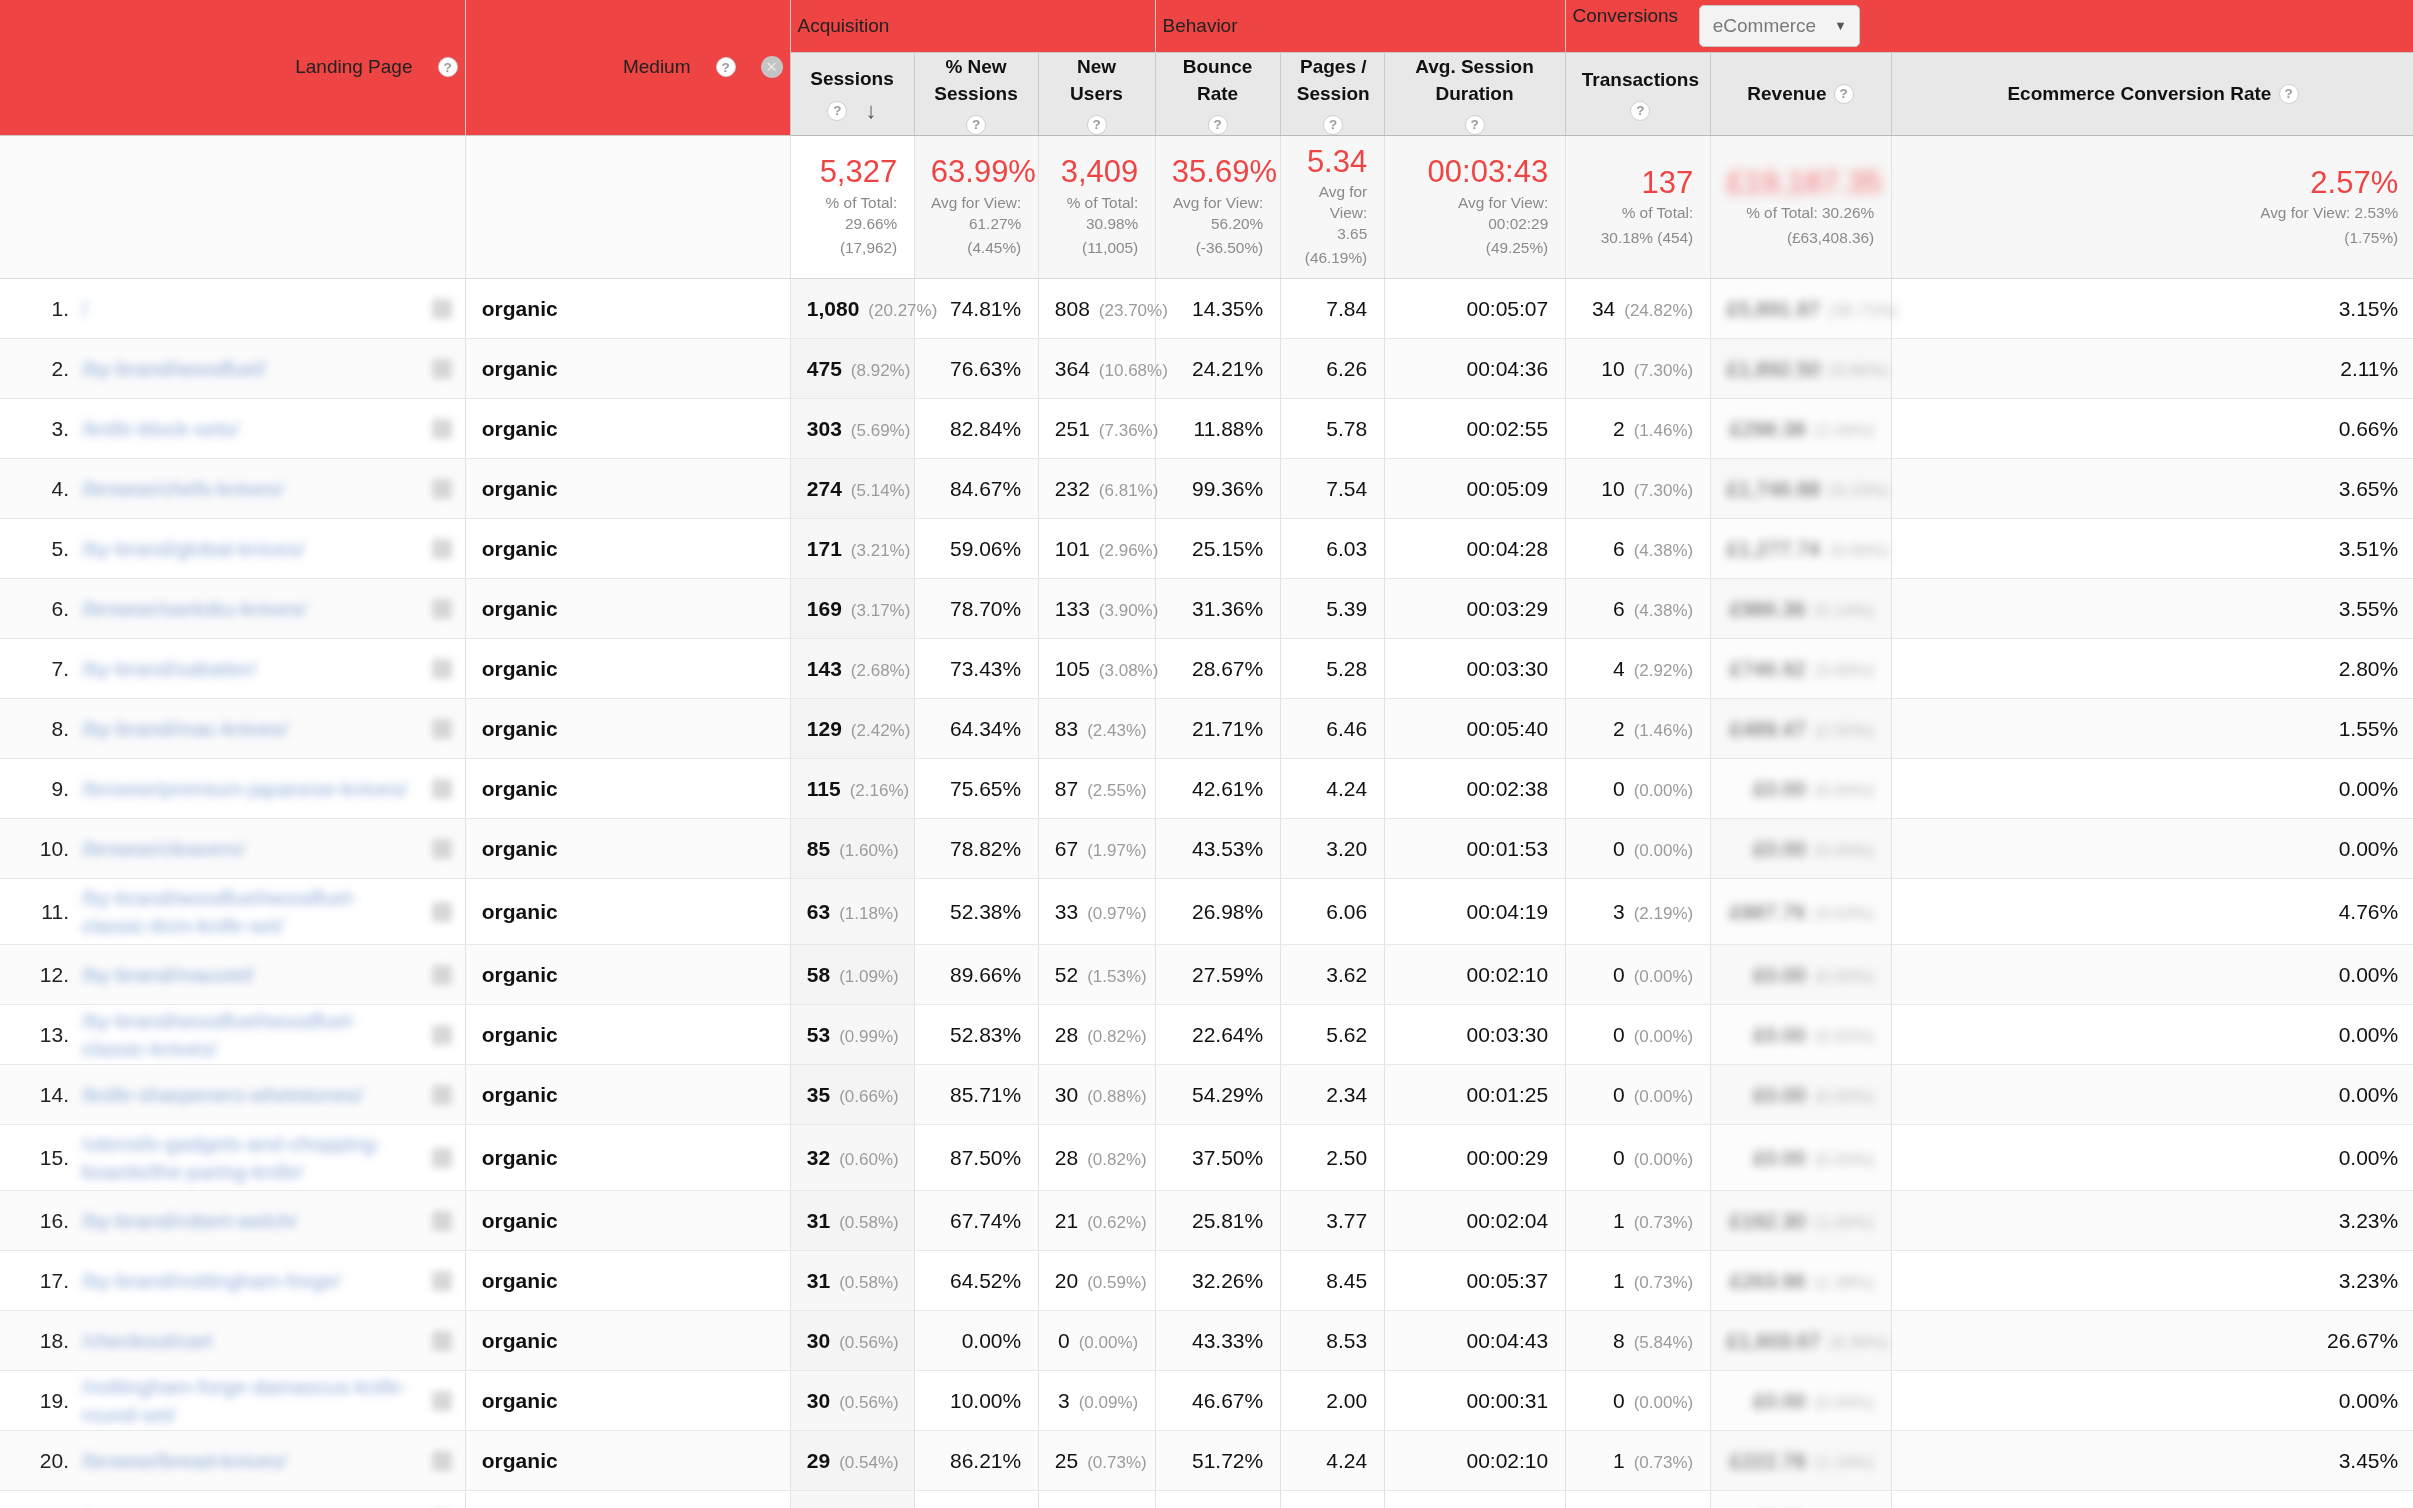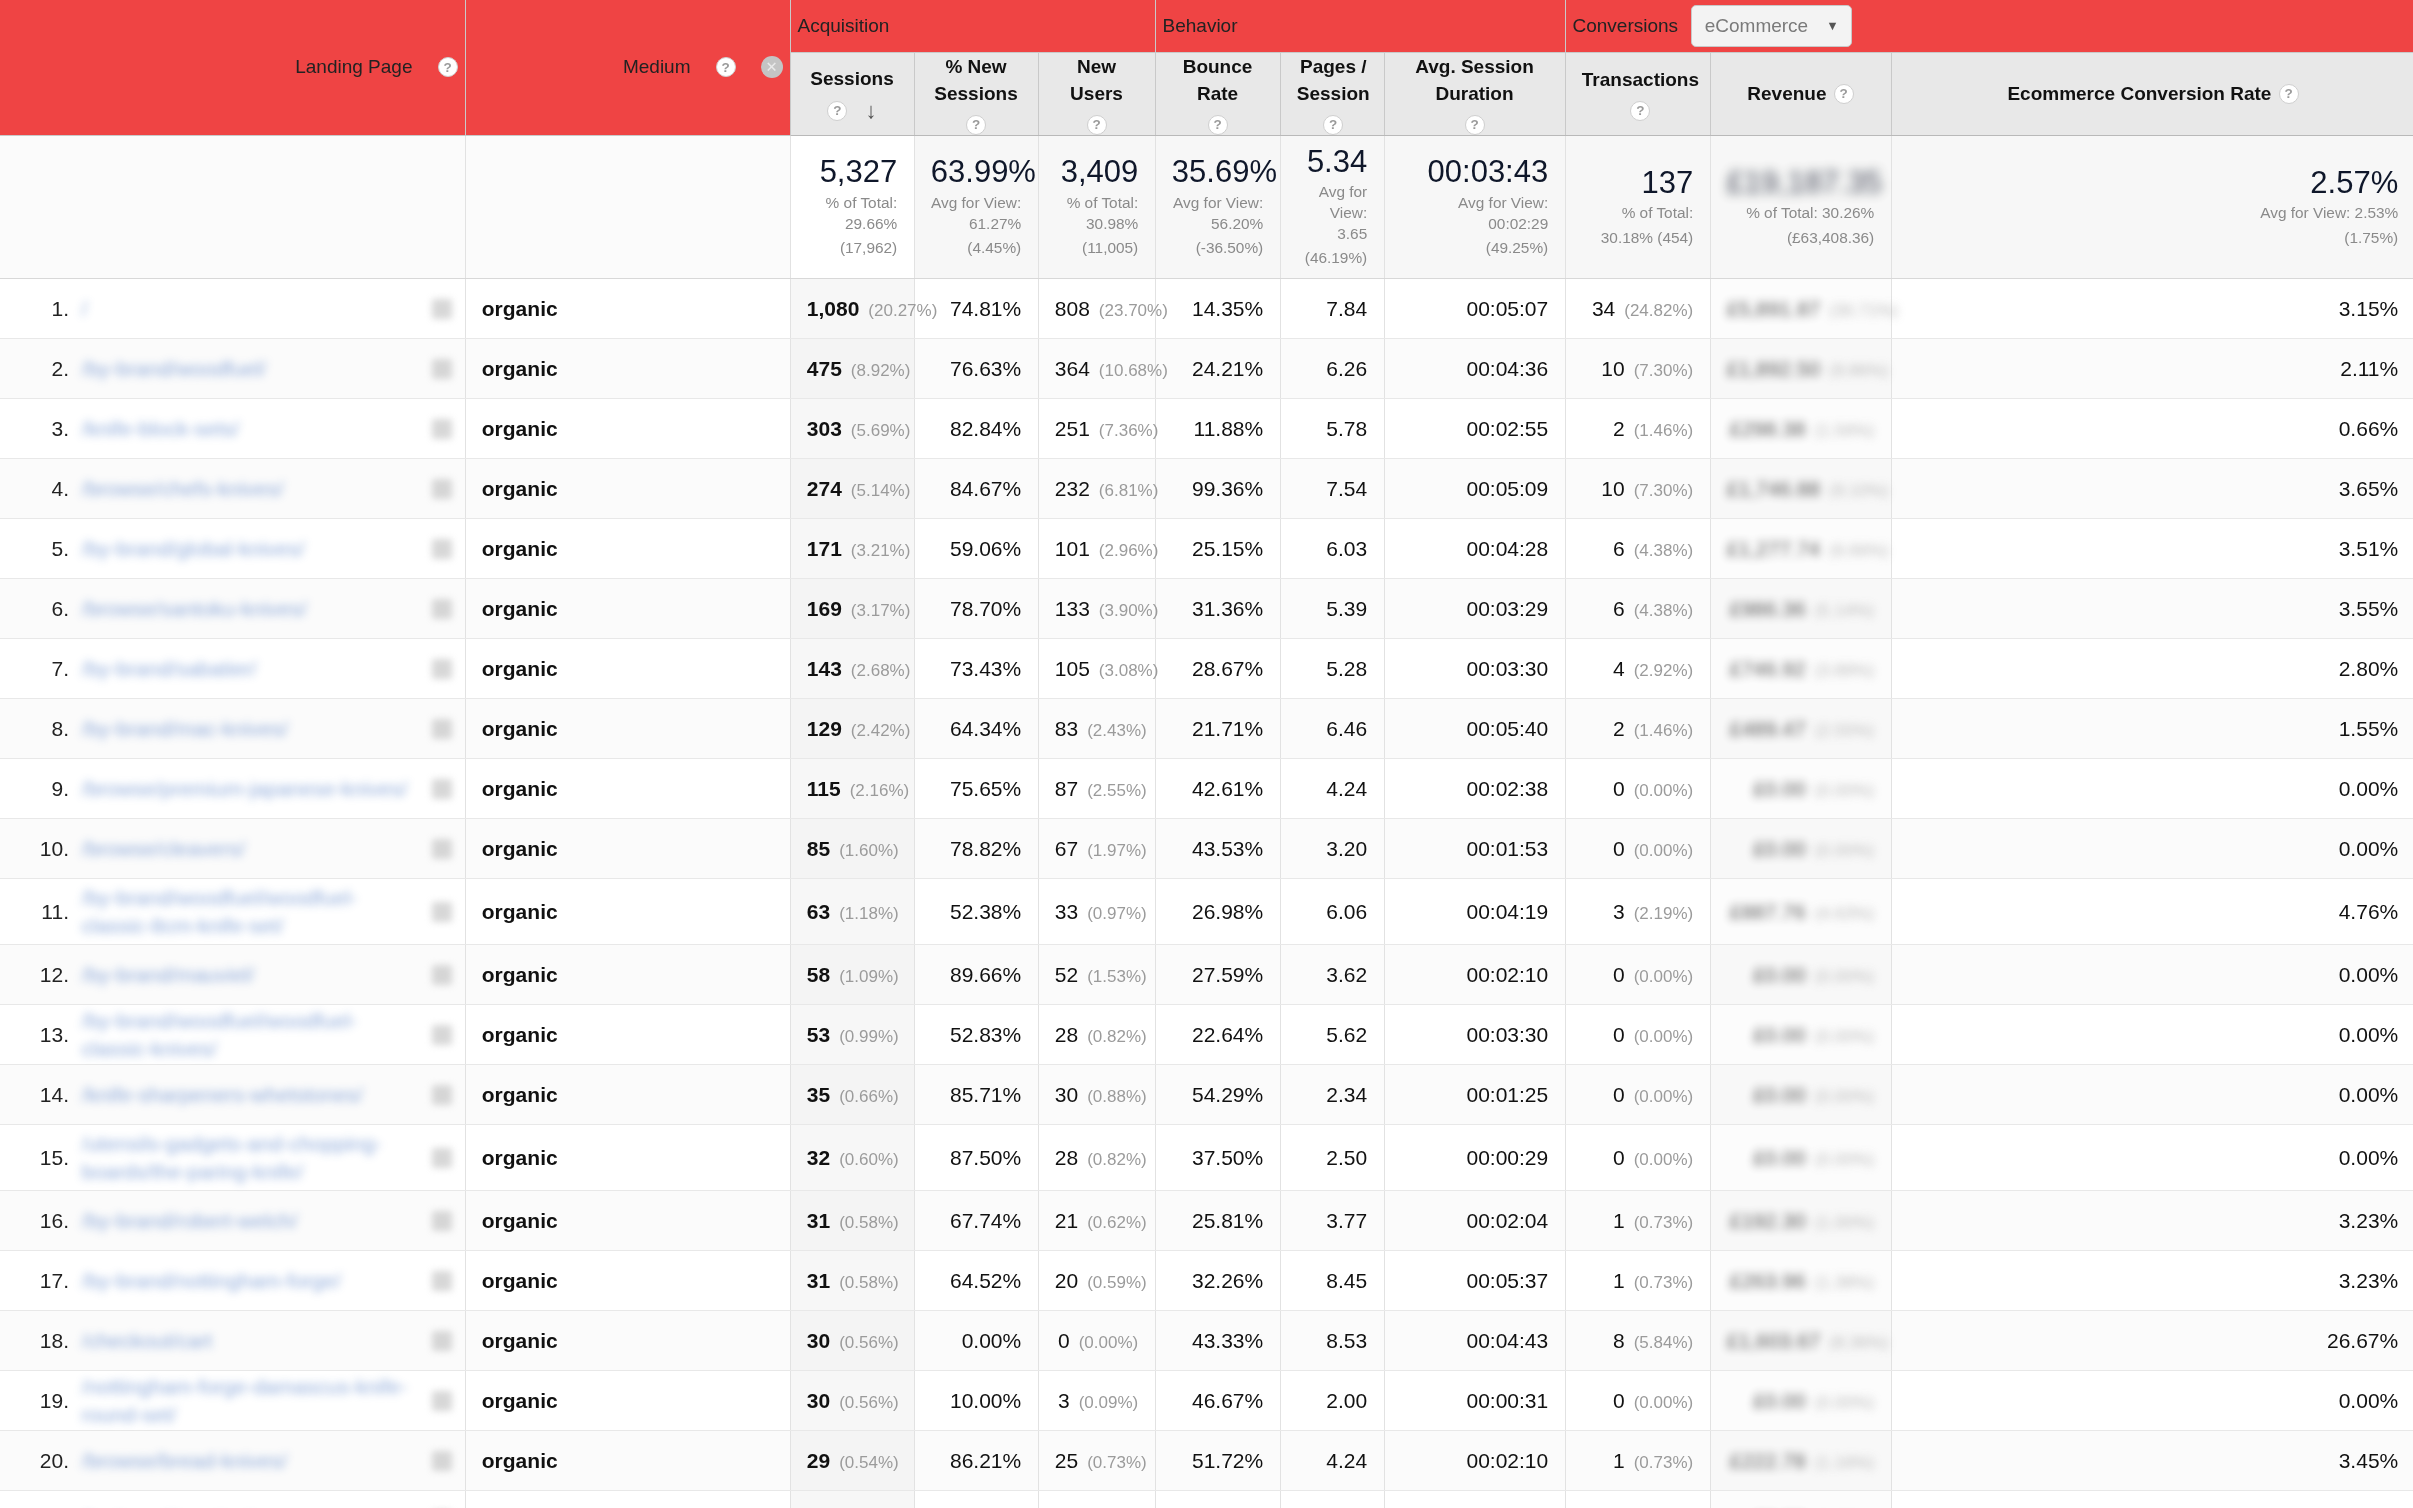--- a/index.html
+++ b/index.html
@@ -94,21 +94,21 @@
     flex: none;
   }
   .sort-arrow {
     color: #555;
     font-size: 22px;
     line-height: 1;
     margin-left: 11px;
   }
 
   
-  .conv-wrap { display: flex; align-items: center; gap: 13px; }
+  .conv-wrap { display: flex; align-items: flex-start; gap: 21px; }
   .conv-label { font-size: 19px; color: #222; }
   .conv-select {
     display: inline-flex; align-items: center; gap: 18px;
     background: #f3f3f3;
     border: 0.9px solid #c8c8c8;
     border-radius: 5px;
     padding: 9px 12.6px;
     font-size: 19px;
     color: #7a7a7a;
     min-width: 135px;
@@ -138,21 +138,21 @@
   tr.summary-row { height: 87px; }
   tr.summary-row td {
     background: #f7f7f7;
     border-bottom: 0.9px solid #d8d8d8;
     text-align: right;
     vertical-align: middle;
     padding: 9px 16.3px;
   }
   tr.summary-row td.col-dim, tr.summary-row td.col-medium { background: #fbfbfb; }
   tr.summary-row td.col-sessions { background: #ffffff; }
-  .sum-big { font-size: 31px; color: #0f172a; line-height: 1.1; }
+  .sum-big { font-size: 31px; color: #ef4444; line-height: 1.1; }
   .sum-sub { font-size: 15.4px; color: #8a8a8a; line-height: 1.35; margin-top: 3.6px; }
 
   
   td.col-dim { padding: 0 12.6px 0 20px; }
   .lp-cell { display: flex; align-items: center; gap: 12.6px; width: 100%; }
   .lp-index { font-size: 21px; color: #222; width: 49px; text-align: right; flex: none; }
   .lp-link {
     flex: 1 1 auto;
     min-width: 0;
     color: #4a77c4;

